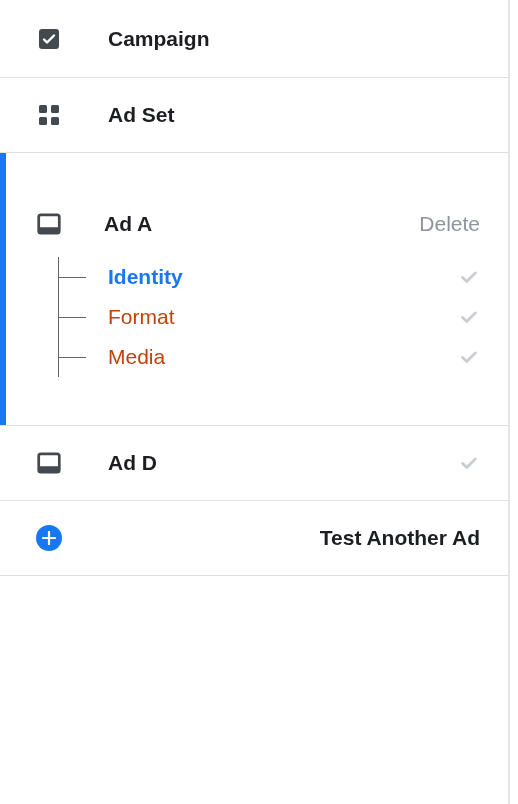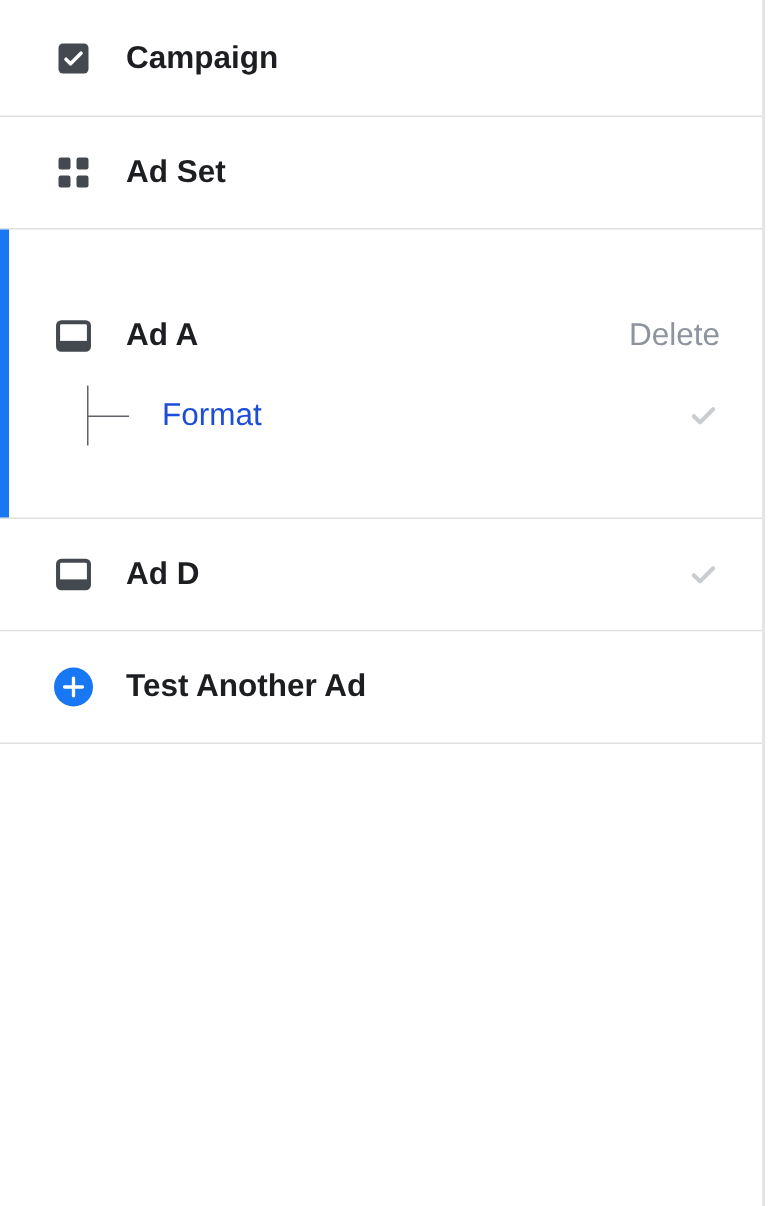--- a/index.html
+++ b/index.html
@@ -9,25 +9,26 @@
     height: 804px;
     border-right: 2px solid #e5e5e5;
     background: #fff;
   }
   .row {
     display: flex;
     align-items: center;
     padding: 0 28px 0 36px;
     border-bottom: 1px solid #e0e0e0;
     background: #fff;
+    gap: 24px;
   }
   .row-campaign { height: 78px; border-top: none; }
   .row-adset { height: 75px; text-align: right; }
   .row-ad-collapsed { height: 75px; }
-  .row-test { height: 75px; }
+  .row-test { height: 75px; justify-content: space-between; }
   .icon-slot {
     width: 26px;
     display: flex;
     align-items: center;
     justify-content: center;
     flex-shrink: 0;
   }
   .label {
     margin-left: 22px;
     font-size: 21px;
@@ -50,20 +51,21 @@
     position: absolute;
     left: 0; top: 0; bottom: 0;
     width: 6px;
     background: #1877f2;
   }
   .exp-header {
     display: flex;
     align-items: center;
     height: 100px;
     padding-top: 42px;
+    gap: 20px;
   }
   .delete {
     font-size: 21px;
     font-weight: 400;
     color: #8d949e;
     cursor: pointer;
     text-align: center;
   }
   .tree {
     margin-left: 12px;
@@ -98,21 +100,21 @@
     content: "";
     position: absolute;
     left: 10px;
     top: 20px;
     width: 28px;
     height: 1px;
     background: #5f6368;
   }
   .tree-label {
     font-size: 21px;
-    color: #1d4ed8;
+    color: #c2410c;
     margin-left: 8px;
   }
   .tree-label.active { color: #1877f2; font-weight: 600; }
   .tree-check { margin-left: auto; color: #c9ccd1; }
   
   .plus-circle {
     width: 26px; height: 26px;
     border-radius: 50%;
     background: #1877f2;
     display: flex; align-items: center; justify-content: center;
@@ -155,27 +157,45 @@
         </svg>
       </span>
       <span class="label">Ad A</span>
       <span class="spacer"></span>
       <span class="delete">Delete</span>
     </div>
 
     <div class="tree">
       <div class="tree-row">
         <span class="tree-connector"></span>
+        <span class="tree-label active">Identity</span>
+        <span class="tree-check">
+          <svg width="22" height="22" viewBox="0 0 24 24">
+              <path d="M5 12.5l4.5 4.5L19 7.5" stroke="currentColor" stroke-width="3" fill="none" stroke-linecap="round" stroke-linejoin="round"></path>
+            </svg>
+        </span>
+      </div>
+      <div class="tree-row">
+        <span class="tree-connector"></span>
         <span class="tree-label">Format</span>
         <span class="tree-check">
           <svg width="22" height="22" viewBox="0 0 24 24">
               <path d="M5 12.5l4.5 4.5L19 7.5" stroke="currentColor" stroke-width="3" fill="none" stroke-linecap="round" stroke-linejoin="round"></path>
             </svg>
         </span>
       </div>
+      <div class="tree-row">
+        <span class="tree-connector"></span>
+        <span class="tree-label">Media</span>
+        <span class="tree-check">
+          <svg width="22" height="22" viewBox="0 0 24 24">
+              <path d="M5 12.5l4.5 4.5L19 7.5" stroke="currentColor" stroke-width="3" fill="none" stroke-linecap="round" stroke-linejoin="round"></path>
+            </svg>
+        </span>
+      </div>
     </div>
   </div>
 
 
 
   <div class="row row-ad-collapsed">
     <span class="icon-slot">
       <svg width="26" height="26" viewBox="0 0 24 24">
         <rect x="2.5" y="3.5" width="19" height="17" rx="2" fill="none" stroke="#444950" stroke-width="2.5"></rect>
         <rect x="2.5" y="15" width="19" height="5.5" fill="#444950"></rect>

